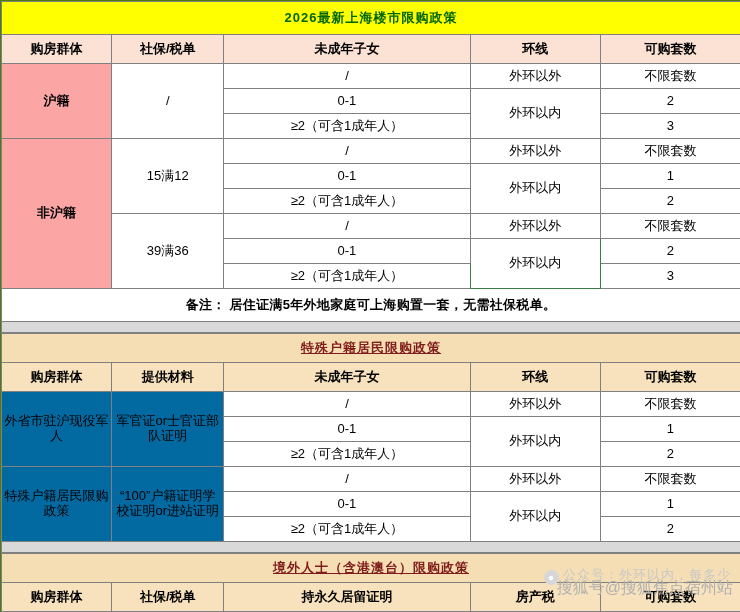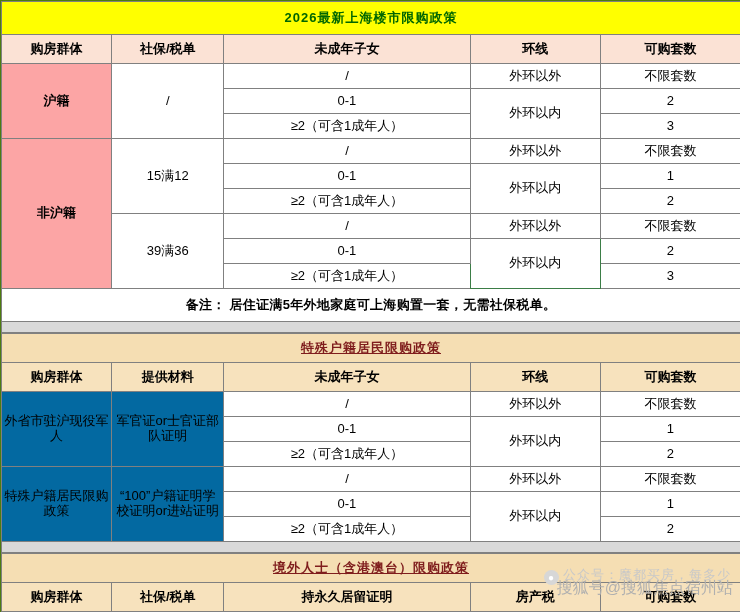--- a/index.html
+++ b/index.html
@@ -304,17 +304,17 @@
         <td class="cell-plain" rowspan="2">15满12</td>
         <td class="cell-plain">/</td>
         <td class="cell-plain"></td>
         <td class="cell-plain" rowspan="2">1</td>
       </tr>
 
     </tbody>
   </table>
 
   <div class="watermark">
-    <span class="badge">●</span><span>公众号：魔都买房，每多少</span>
+    <span class="badge">●</span><span>公众号：外环以内，每多少</span>
   </div>
   <div class="credit">搜狐号@搜狐焦点宿州站</div>
 
 </div>
 
 </body></html>

